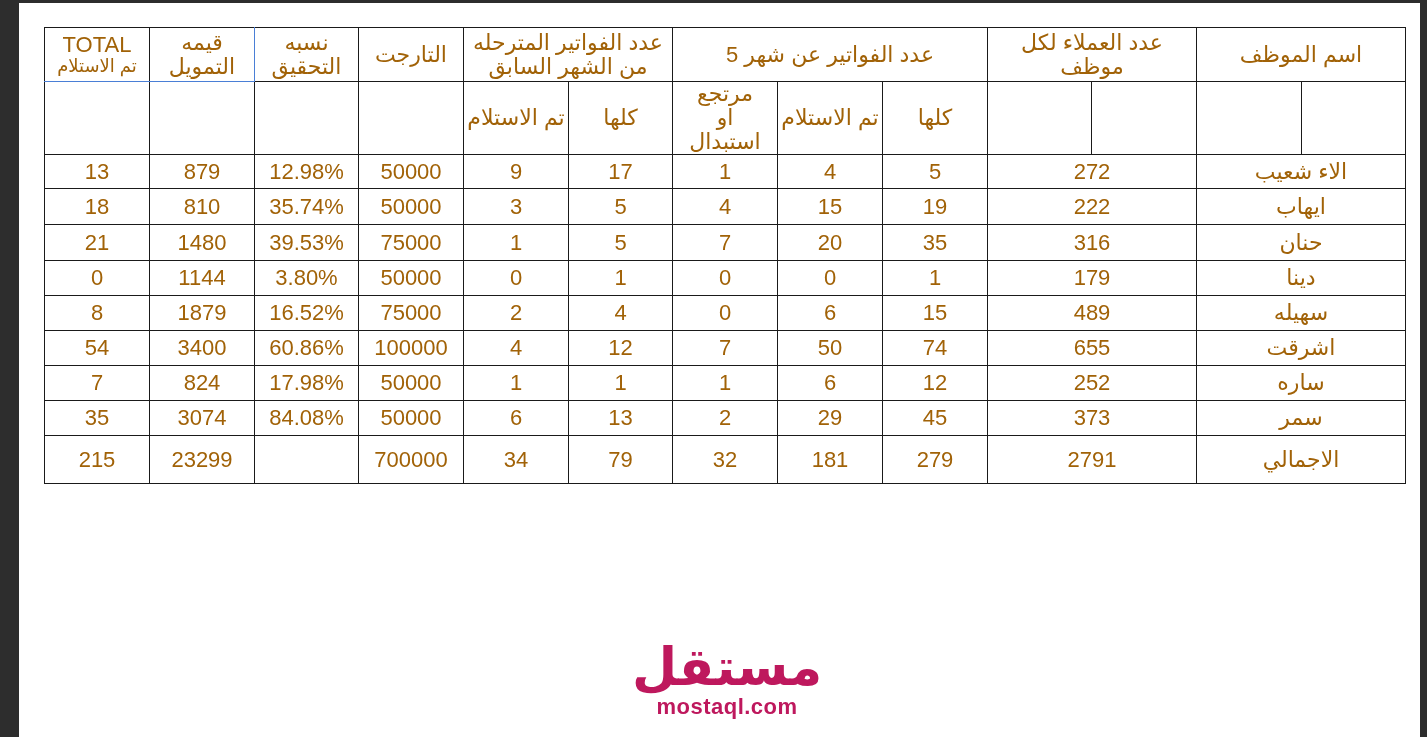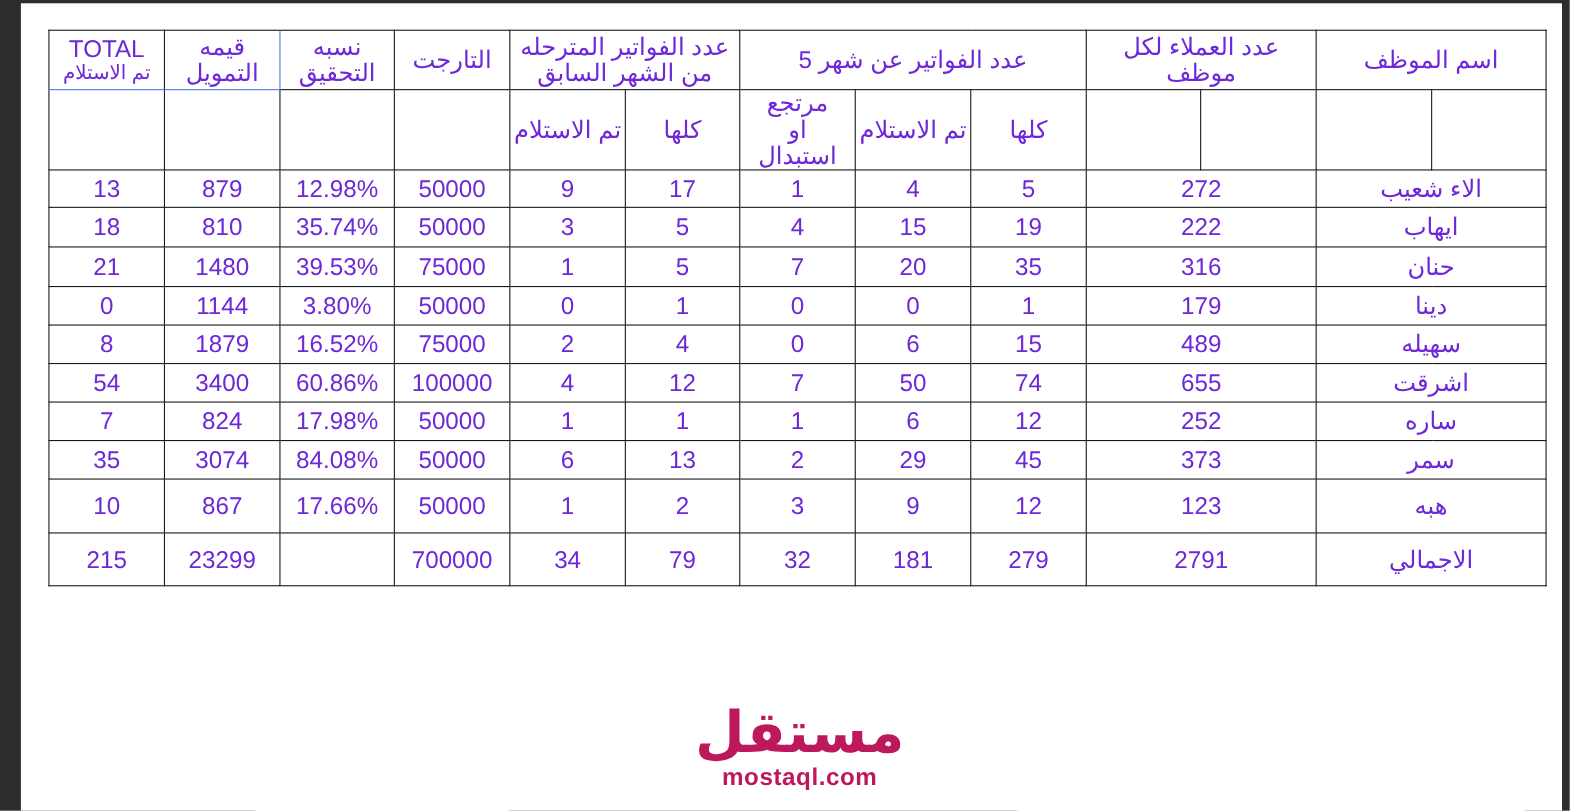--- a/index.html
+++ b/index.html
@@ -10,21 +10,21 @@
       font-family: "Liberation Sans", "DejaVu Sans", sans-serif;
     }
     .page {
       position: absolute; left: 19px; top: 3px; width: 1401px; height: 734px;
       background: #ffffff;
     }
     table.grid {
       position: absolute; left: 25px; top: 24px;
       border-collapse: collapse;
       table-layout: fixed;
-      color: #6d28d9;
+      color: #a16207;
     }
     table.grid td {
       border: 1.5px solid #1a1a1a;
       text-align: center; vertical-align: middle;
       padding: 0; overflow: hidden;
       font-size: 22px; line-height: 24px;
     }
     td.hdr { font-size: 19px; line-height: 22px; }
     td.hdr-sm { font-size: 18px; line-height: 21px; }
     td.sel-l { border-left: 1.5px solid #4a7fd6 !important; }
@@ -188,33 +188,20 @@
         <td>84.08%</td>
         <td>50000</td>
         <td>6</td>
         <td>13</td>
         <td>2</td>
         <td>29</td>
         <td>45</td>
         <td colspan="2">373</td>
         <td colspan="2">سمر</td>
       </tr>
-      <tr style="height:49px">
-        <td>10</td>
-        <td>867</td>
-        <td>17.66%</td>
-        <td>50000</td>
-        <td>1</td>
-        <td>2</td>
-        <td>3</td>
-        <td>9</td>
-        <td>12</td>
-        <td colspan="2">123</td>
-        <td colspan="2">هبه</td>
-      </tr>
 
       <tr style="height:48px">
         <td>215</td>
         <td>23299</td>
         <td></td>
         <td>700000</td>
         <td>34</td>
         <td>79</td>
         <td>32</td>
         <td>181</td>

